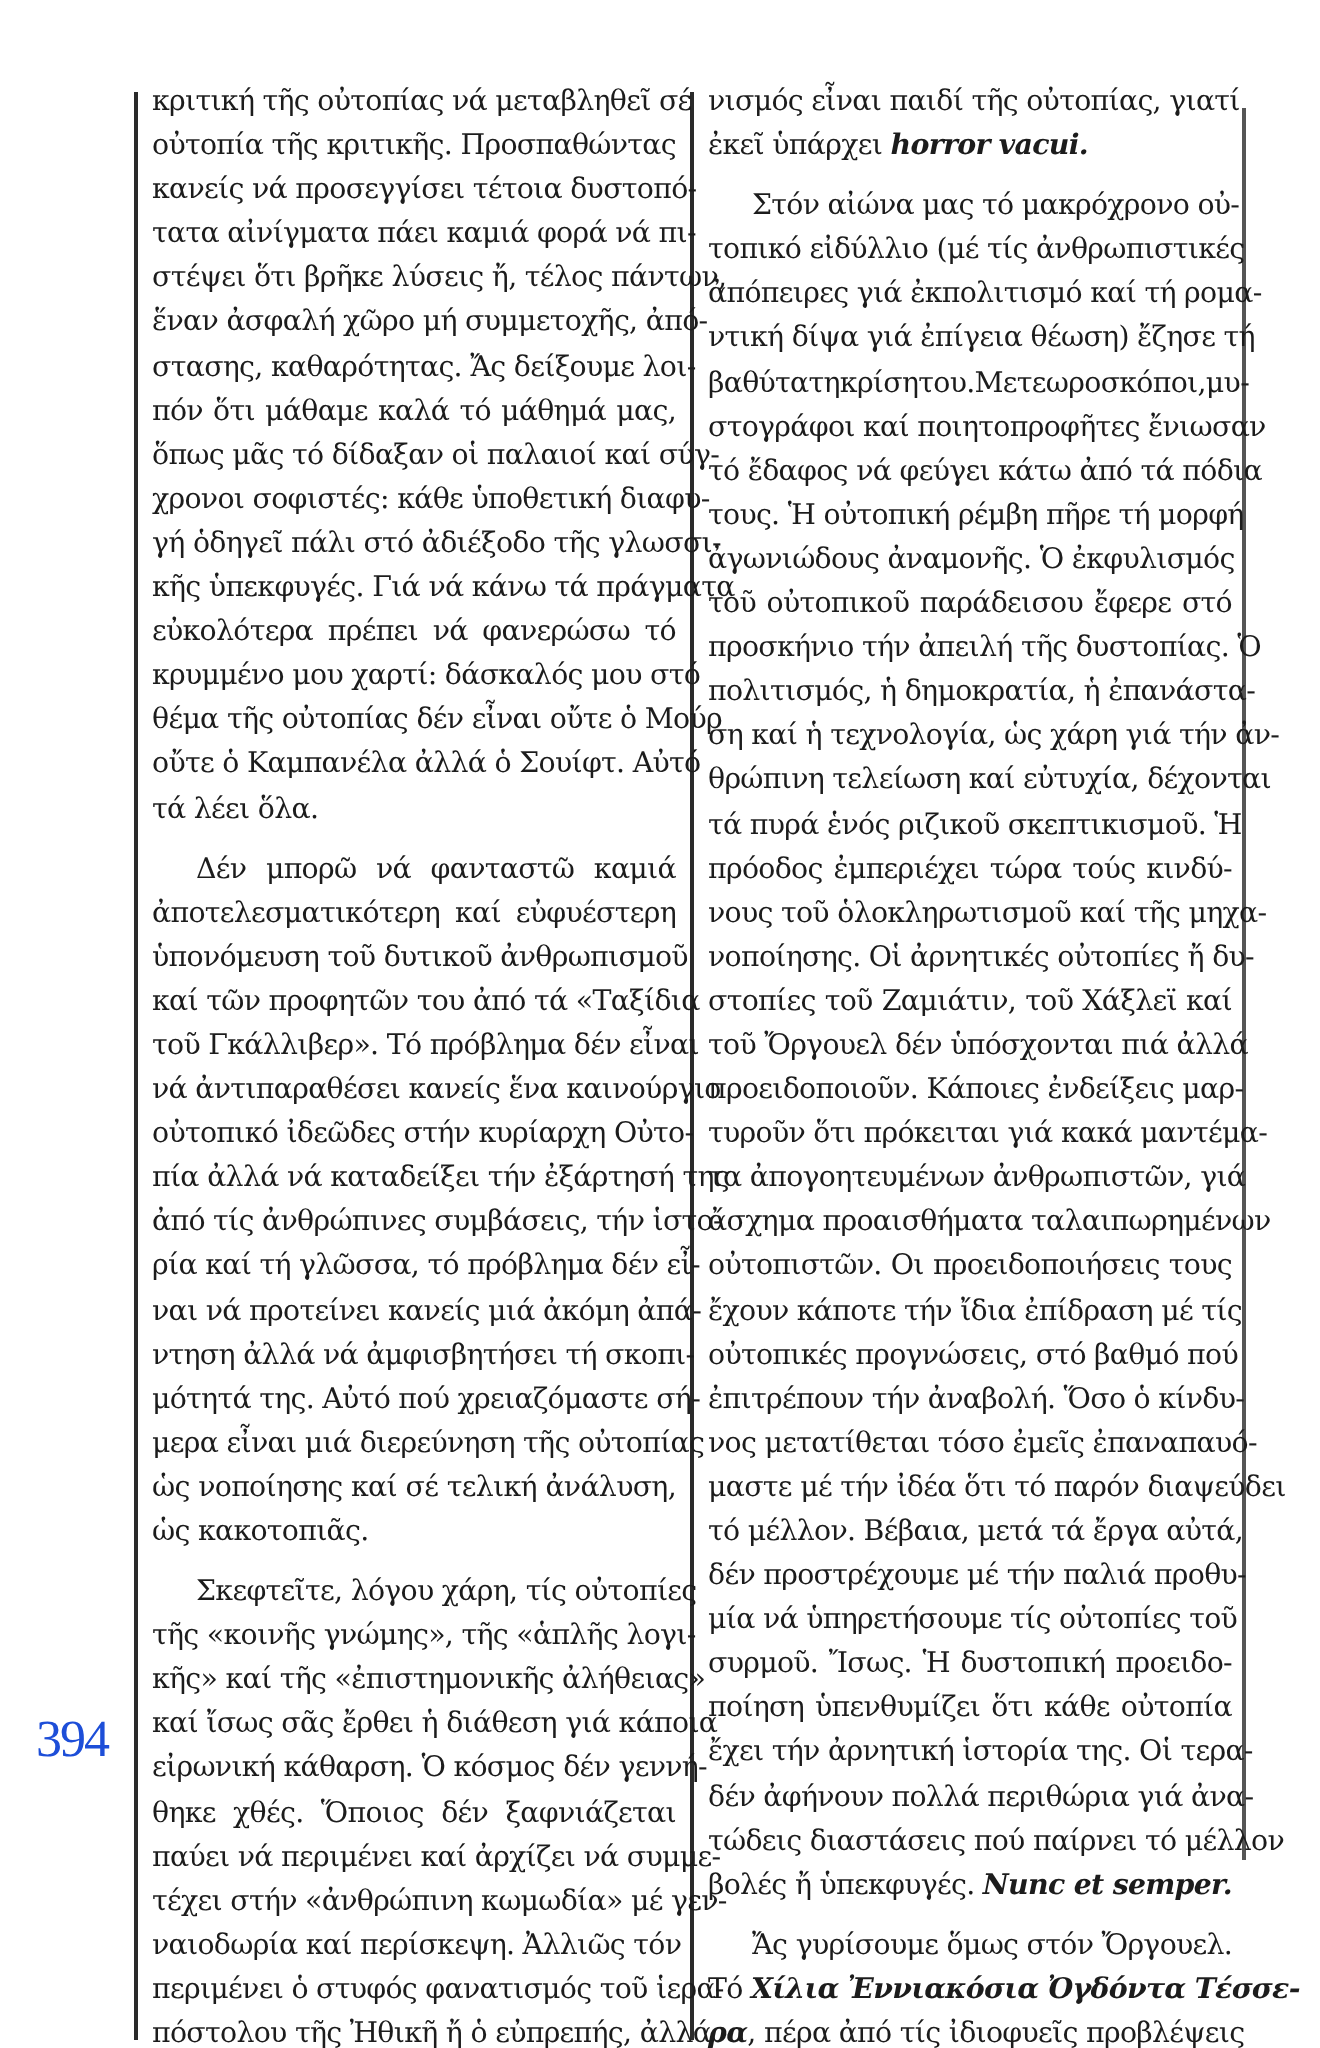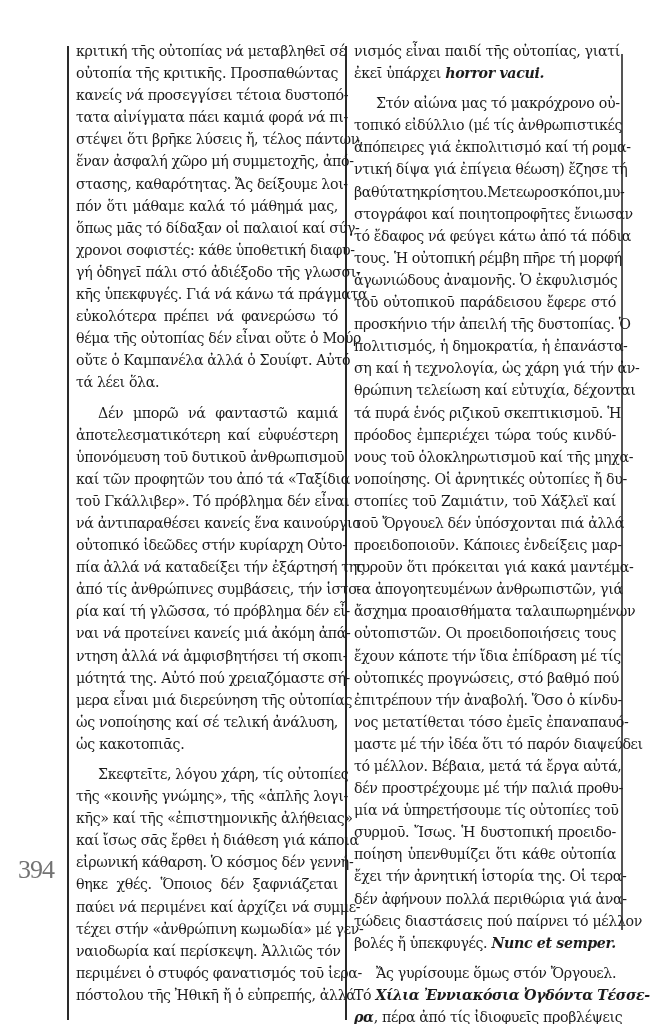--- a/index.html
+++ b/index.html
@@ -19,21 +19,21 @@
     display: block; height: 22.1px; line-height: 22.1px; font-size: 14.2px;
     white-space: nowrap; text-align: justify; text-align-last: justify;
     letter-spacing: -0.35px; overflow: visible;
   }
   .line.last { text-align-last: left; }
   .line.indent { padding-left: 22px; }
   .para-gap { height: 8px; }
   .it { font-style: italic; font-weight: bold; }
   .pagenum {
     position: absolute; left: 18px; top: 855px; font-size: 26px;
-    font-family: "Liberation Serif", "DejaVu Serif", serif; color: #737373; letter-spacing: -1px;
+    font-family: "Liberation Serif", "DejaVu Serif", serif; color: #1d4ed8; letter-spacing: -1px;
   }
 </style>
 </head>
 <body>
 
 <div class="page">
   <div class="rule left"></div>
   <div class="rule mid"></div>
   <div class="rule right"></div>
 
@@ -47,20 +47,21 @@
         <span class="line">τατα αἰνίγματα πάει καμιά φορά νά πι-</span>
         <span class="line">στέψει ὅτι βρῆκε λύσεις ἤ, τέλος πάντων,</span>
         <span class="line">ἕναν ἀσφαλή χῶρο μή συμμετοχῆς, ἀπό-</span>
         <span class="line">στασης, καθαρότητας. Ἄς δείξουμε λοι-</span>
         <span class="line">πόν ὅτι μάθαμε καλά τό μάθημά μας,</span>
         <span class="line">ὅπως μᾶς τό δίδαξαν οἱ παλαιοί καί σύγ-</span>
         <span class="line">χρονοι σοφιστές: κάθε ὑποθετική διαφυ-</span>
         <span class="line">γή ὁδηγεῖ πάλι στό ἀδιέξοδο τῆς γλωσσι-</span>
         <span class="line">κῆς ὑπεκφυγές. Γιά νά κάνω τά πράγματα</span>
         <span class="line">εὐκολότερα πρέπει νά φανερώσω τό</span>
+        <span class="line">κρυμμένο μου χαρτί: δάσκαλός μου στό</span>
         <span class="line">θέμα τῆς οὐτοπίας δέν εἶναι οὔτε ὁ Μούρ</span>
         <span class="line">οὔτε ὁ Καμπανέλα ἀλλά ὁ Σουίφτ. Αὐτό</span>
         <span class="line last">τά λέει ὅλα.</span>
       </div>
       <div class="para-gap"></div>
       <div>
         <span class="line indent">Δέν μπορῶ νά φανταστῶ καμιά</span>
         <span class="line">ἀποτελεσματικότερη καί εὐφυέστερη</span>
         <span class="line">ὑπονόμευση τοῦ δυτικοῦ ἀνθρωπισμοῦ</span>
         <span class="line">καί τῶν προφητῶν του ἀπό τά «Ταξίδια</span>

